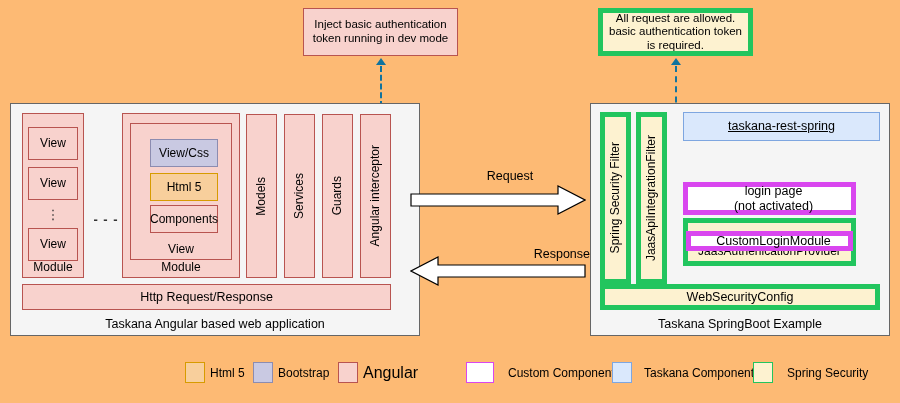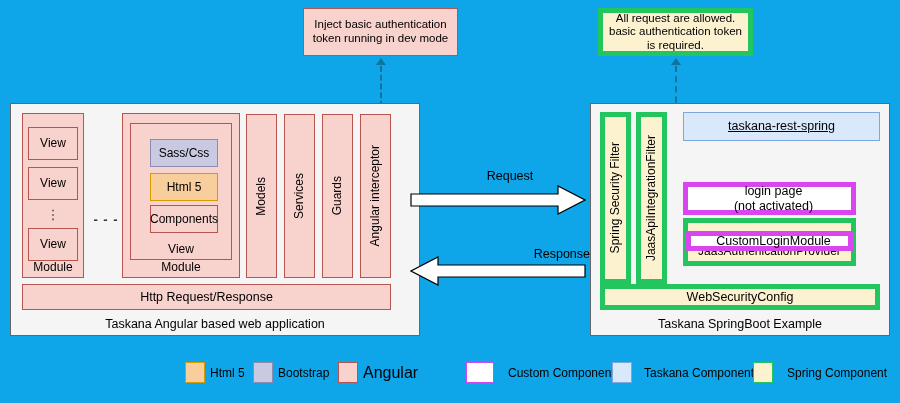--- a/index.html
+++ b/index.html
@@ -9,21 +9,21 @@
     background: #ffffff;
   }
   body {
     font-family: "Liberation Sans", sans-serif;
     color: #000000;
   }
   #canvas {
     position: relative;
     width: 900px;
     height: 403px;
-    background: #0ea5e9;
+    background: #fdba74;
     overflow: hidden;
   }
   .abs { position: absolute; box-sizing: border-box; }
 
   
   .box {
     display: flex;
     align-items: center;
     justify-content: center;
     text-align: center;
@@ -141,21 +141,21 @@
     <span>- - -</span>
   </div>
 
   <div class="abs angular label-bottom" style="left:122px; top:113px; width:118px; height:165px; font-size:12px;">
     <span>Module</span>
   </div>
   <div class="abs angular label-bottom" style="left:130px; top:123px; width:102px; height:137px; font-size:12px;">
     <span>View</span>
   </div>
   <div class="abs box bootstrap" style="left:150px; top:139px; width:68px; height:28px; font-size:12px;">
-    <span>Sass/Css</span>
+    <span>View/Css</span>
   </div>
   <div class="abs box html5" style="left:150px; top:173px; width:68px; height:28px; font-size:12px;">
     <span>Html 5</span>
   </div>
   <div class="abs box angular" style="left:150px; top:205px; width:68px; height:28px; font-size:12px;">
     <span>Components</span>
   </div>
 
   <div class="abs box angular" style="left:246px; top:114px; width:31px; height:164px;">
     <span class="vert" style="font-size:12px;">Models</span>
@@ -241,16 +241,16 @@
   <div class="abs legend-item" style="left:466px; top:362px;">
     <span class="legend-swatch custom"></span>
     <span class="legend-text" style="font-size:12px; margin-left:14px;">Custom Component</span>
   </div>
   <div class="abs legend-item" style="left:612px; top:362px;">
     <span class="legend-swatch taskana"></span>
     <span class="legend-text" style="font-size:12px; margin-left:12px;">Taskana Component</span>
   </div>
   <div class="abs legend-item" style="left:753px; top:362px;">
     <span class="legend-swatch spring"></span>
-    <span class="legend-text" style="font-size:12px; margin-left:14px;">Spring Component</span>
+    <span class="legend-text" style="font-size:12px; margin-left:14px;">Spring Security</span>
   </div>
 
 </div>
 
 </body></html>

